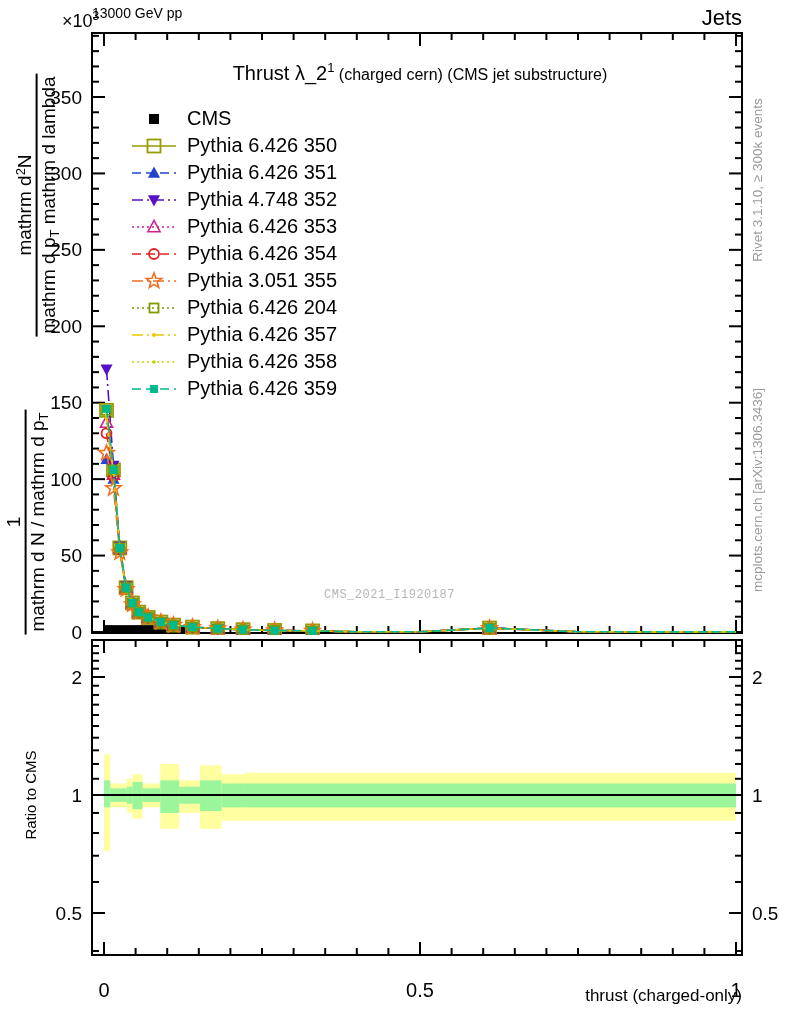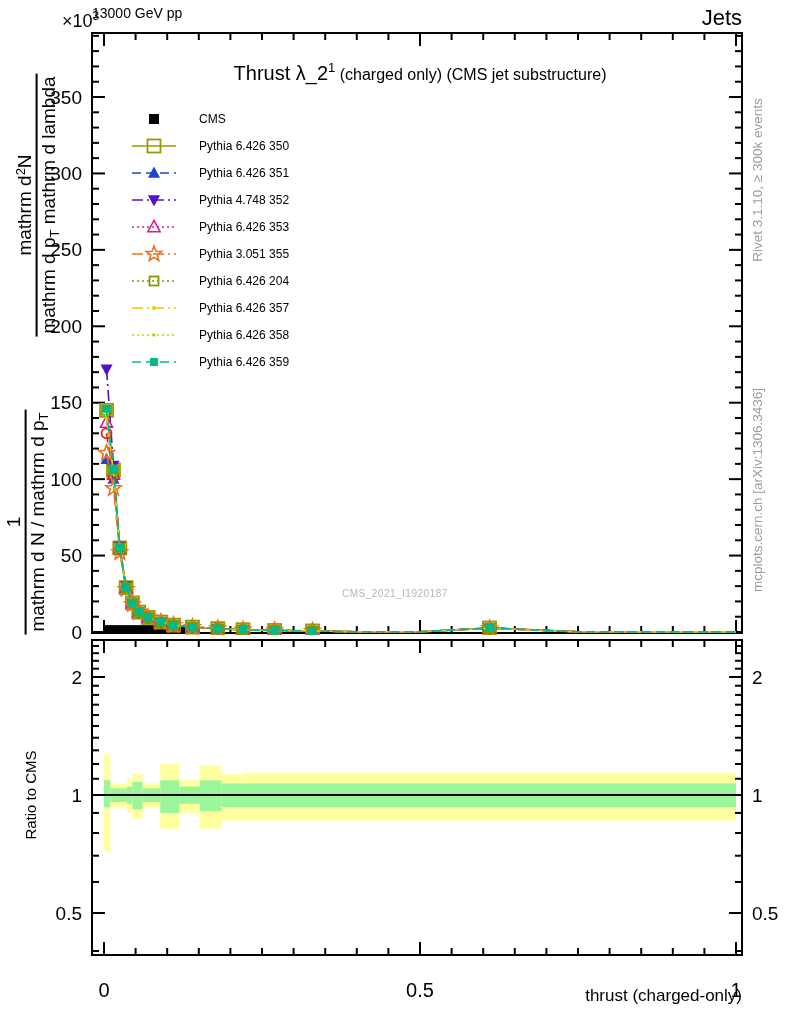--- a/index.html
+++ b/index.html
@@ -9,23 +9,23 @@
   .hdr-beam{position:absolute;left:92px;top:5px;font-size:14px;}
   .hdr-jets{position:absolute;right:44px;top:5px;font-size:22px;}
   .exp{position:absolute;left:62px;top:9px;font-size:18px;}
   .exp sup{font-size:12px;}
   .plot-title{position:absolute;left:420px;top:60px;transform:translateX(-50%);
               white-space:nowrap;font-size:20px;}
   .plot-title sup{font-size:13px;}
   .plot-title .rest{font-size:16px;}
   .legend{position:absolute;left:131px;top:105px;}
   .lrow{display:flex;align-items:center;height:27px;}
-  .lrow .llab{font-size:12px;margin-left:22px;white-space:nowrap;}
-  .watermark{position:absolute;left:342px;top:588px;font-size:10px;color:#b5b5b5;
-             letter-spacing:0.5px;}
+  .lrow .llab{font-size:20px;margin-left:10px;white-space:nowrap;}
+  .watermark{position:absolute;left:324px;top:588px;font-size:12px;color:#b5b5b5;
+             letter-spacing:0.5px;font-family:Liberation Mono, monospace;}
   .vtext{position:absolute;color:#9a9a9a;font-size:13.5px;white-space:nowrap;
          transform:translate(-50%,-50%) rotate(-90deg);}
   .vtext.rivet{left:757px;top:180px;}
   .vtext.mcp{left:757px;top:490px;}
   .ratio-title{position:absolute;left:30px;top:795px;font-size:15px;color:#000;
          white-space:nowrap;transform:translate(-50%,-50%) rotate(-90deg);}
   .x-title{position:absolute;right:44px;top:986px;font-size:17px;}
   .frac{position:absolute;text-align:center;font-size:19px;white-space:nowrap;
         transform:translate(-50%,-50%) rotate(-90deg);line-height:1.15;}
   .frac .num{display:block;border-bottom:2px solid #000;padding:0 3px;}
@@ -461,21 +461,21 @@
         <rect x="485.52" y="624.0257142857142" width="8" height="8" fill="#00b98c"></rect>
       </g>
     </svg>
 
   <div class="exp"><span>×10</span><sup>3</sup></div>
 
   <div class="hdr-beam">13000 GeV pp</div>
 
   <div class="hdr-jets">Jets</div>
 
-  <div class="plot-title"><span>Thrust λ_2</span><sup>1</sup><span class="rest"> (charged only) (CMS jet substructure)</span></div>
+  <div class="plot-title"><span>Thrust λ_2</span><sup>1</sup><span class="rest"> (charged cern) (CMS jet substructure)</span></div>
 
   <div class="legend" id="legend">
       <div class="lrow">
         <svg width="46" height="20">
           <rect x="18" y="5" width="10" height="10" fill="#000000"></rect>
         </svg>
         <span class="llab">CMS</span>
       </div>
       <div class="lrow">
         <svg width="46" height="20">
@@ -497,20 +497,27 @@
           <path d="M23,16.6 L29.05,5.325 L16.95,5.325 Z" fill="#5510c8"></path>
         </svg>
         <span class="llab">Pythia 4.748 352</span>
       </div>
       <div class="lrow">
         <svg width="46" height="20">
           <line x1="1" y1="10" x2="45" y2="10" stroke="#d02090" stroke-width="1.6" stroke-dasharray="2,3"></line>
           <path d="M23,3.4000000000000004 L29.05,14.675 L16.95,14.675 Z" fill="none" stroke="#d02090" stroke-width="1.6"></path>
         </svg>
         <span class="llab">Pythia 6.426 353</span>
+      </div>
+      <div class="lrow">
+        <svg width="46" height="20">
+          <line x1="1" y1="10" x2="45" y2="10" stroke="#e32222" stroke-width="1.6" stroke-dasharray="9,5"></line>
+          <circle cx="23" cy="10" r="5" fill="none" stroke="#e32222" stroke-width="1.8"></circle>
+        </svg>
+        <span class="llab">Pythia 6.426 354</span>
       </div>
       <div class="lrow">
         <svg width="46" height="20">
           <line x1="1" y1="10" x2="45" y2="10" stroke="#f07020" stroke-width="1.6" stroke-dasharray="11,4,2,4"></line>
           <path d="M23.0,2.0L25.0,7.3L30.7,7.5L26.2,11.0L27.7,16.5L23.0,13.4L18.3,16.5L19.8,11.0L15.3,7.5L21.0,7.3Z" fill="none" stroke="#f07020" stroke-width="1.6"></path>
         </svg>
         <span class="llab">Pythia 3.051 355</span>
       </div>
       <div class="lrow">
         <svg width="46" height="20">

